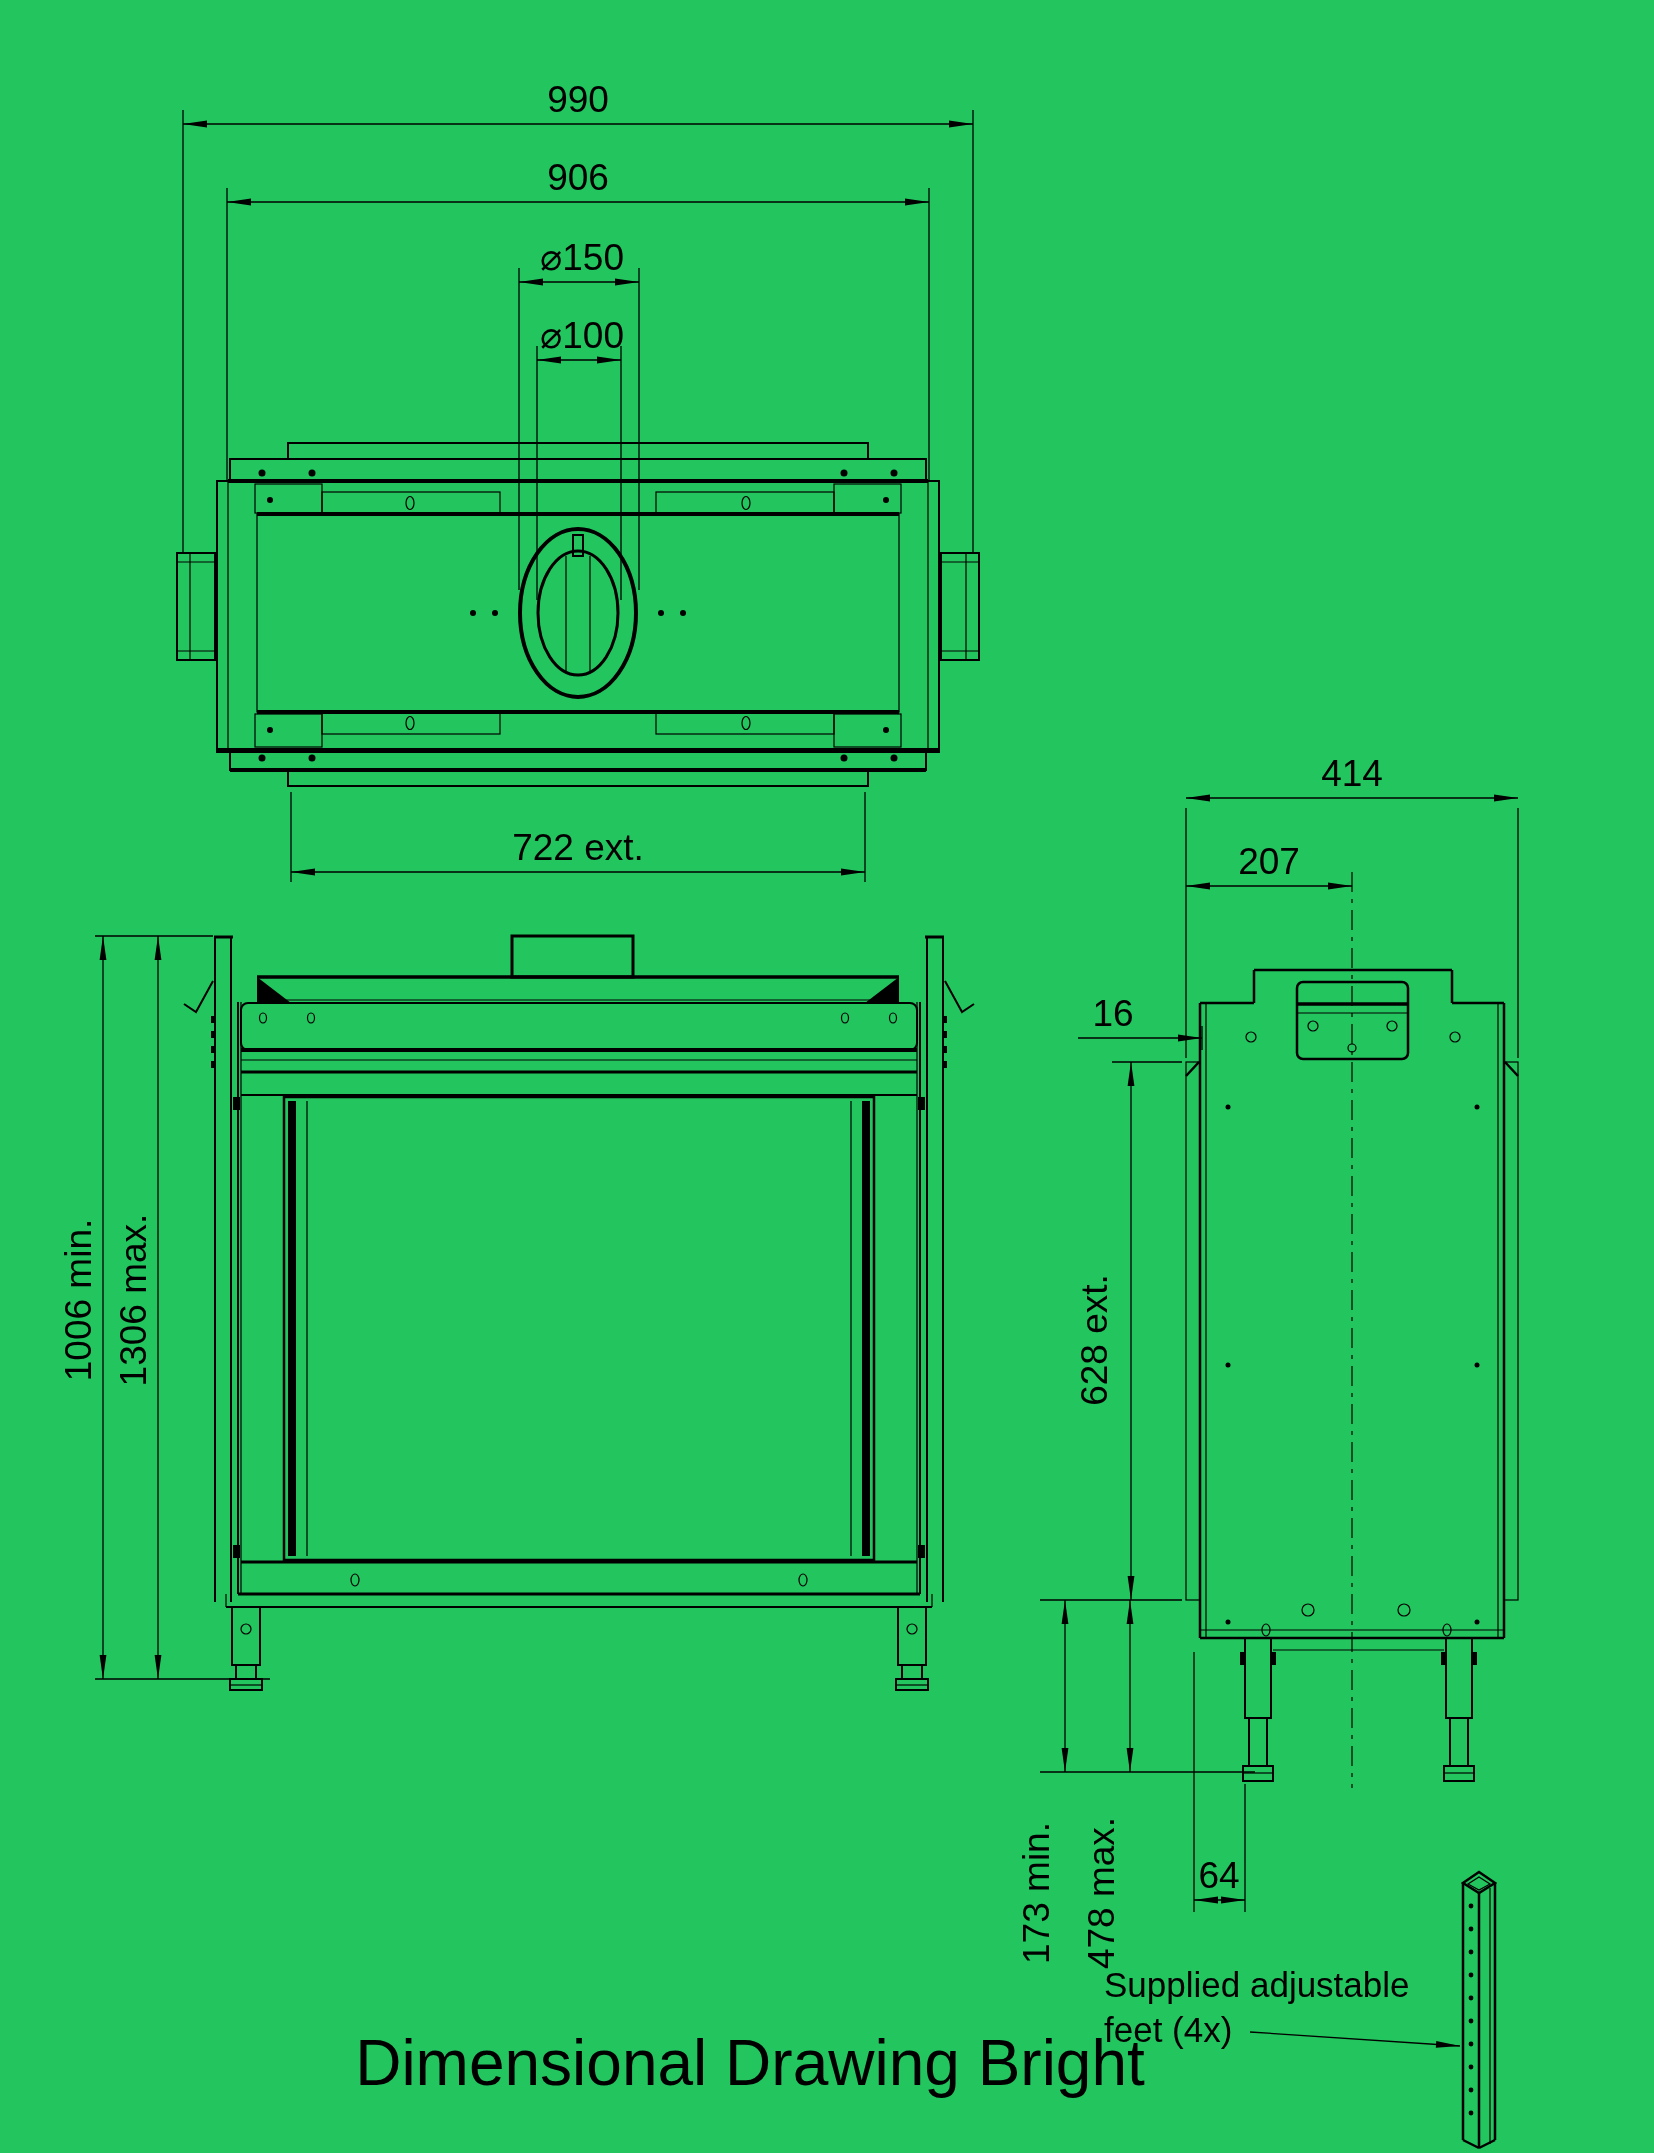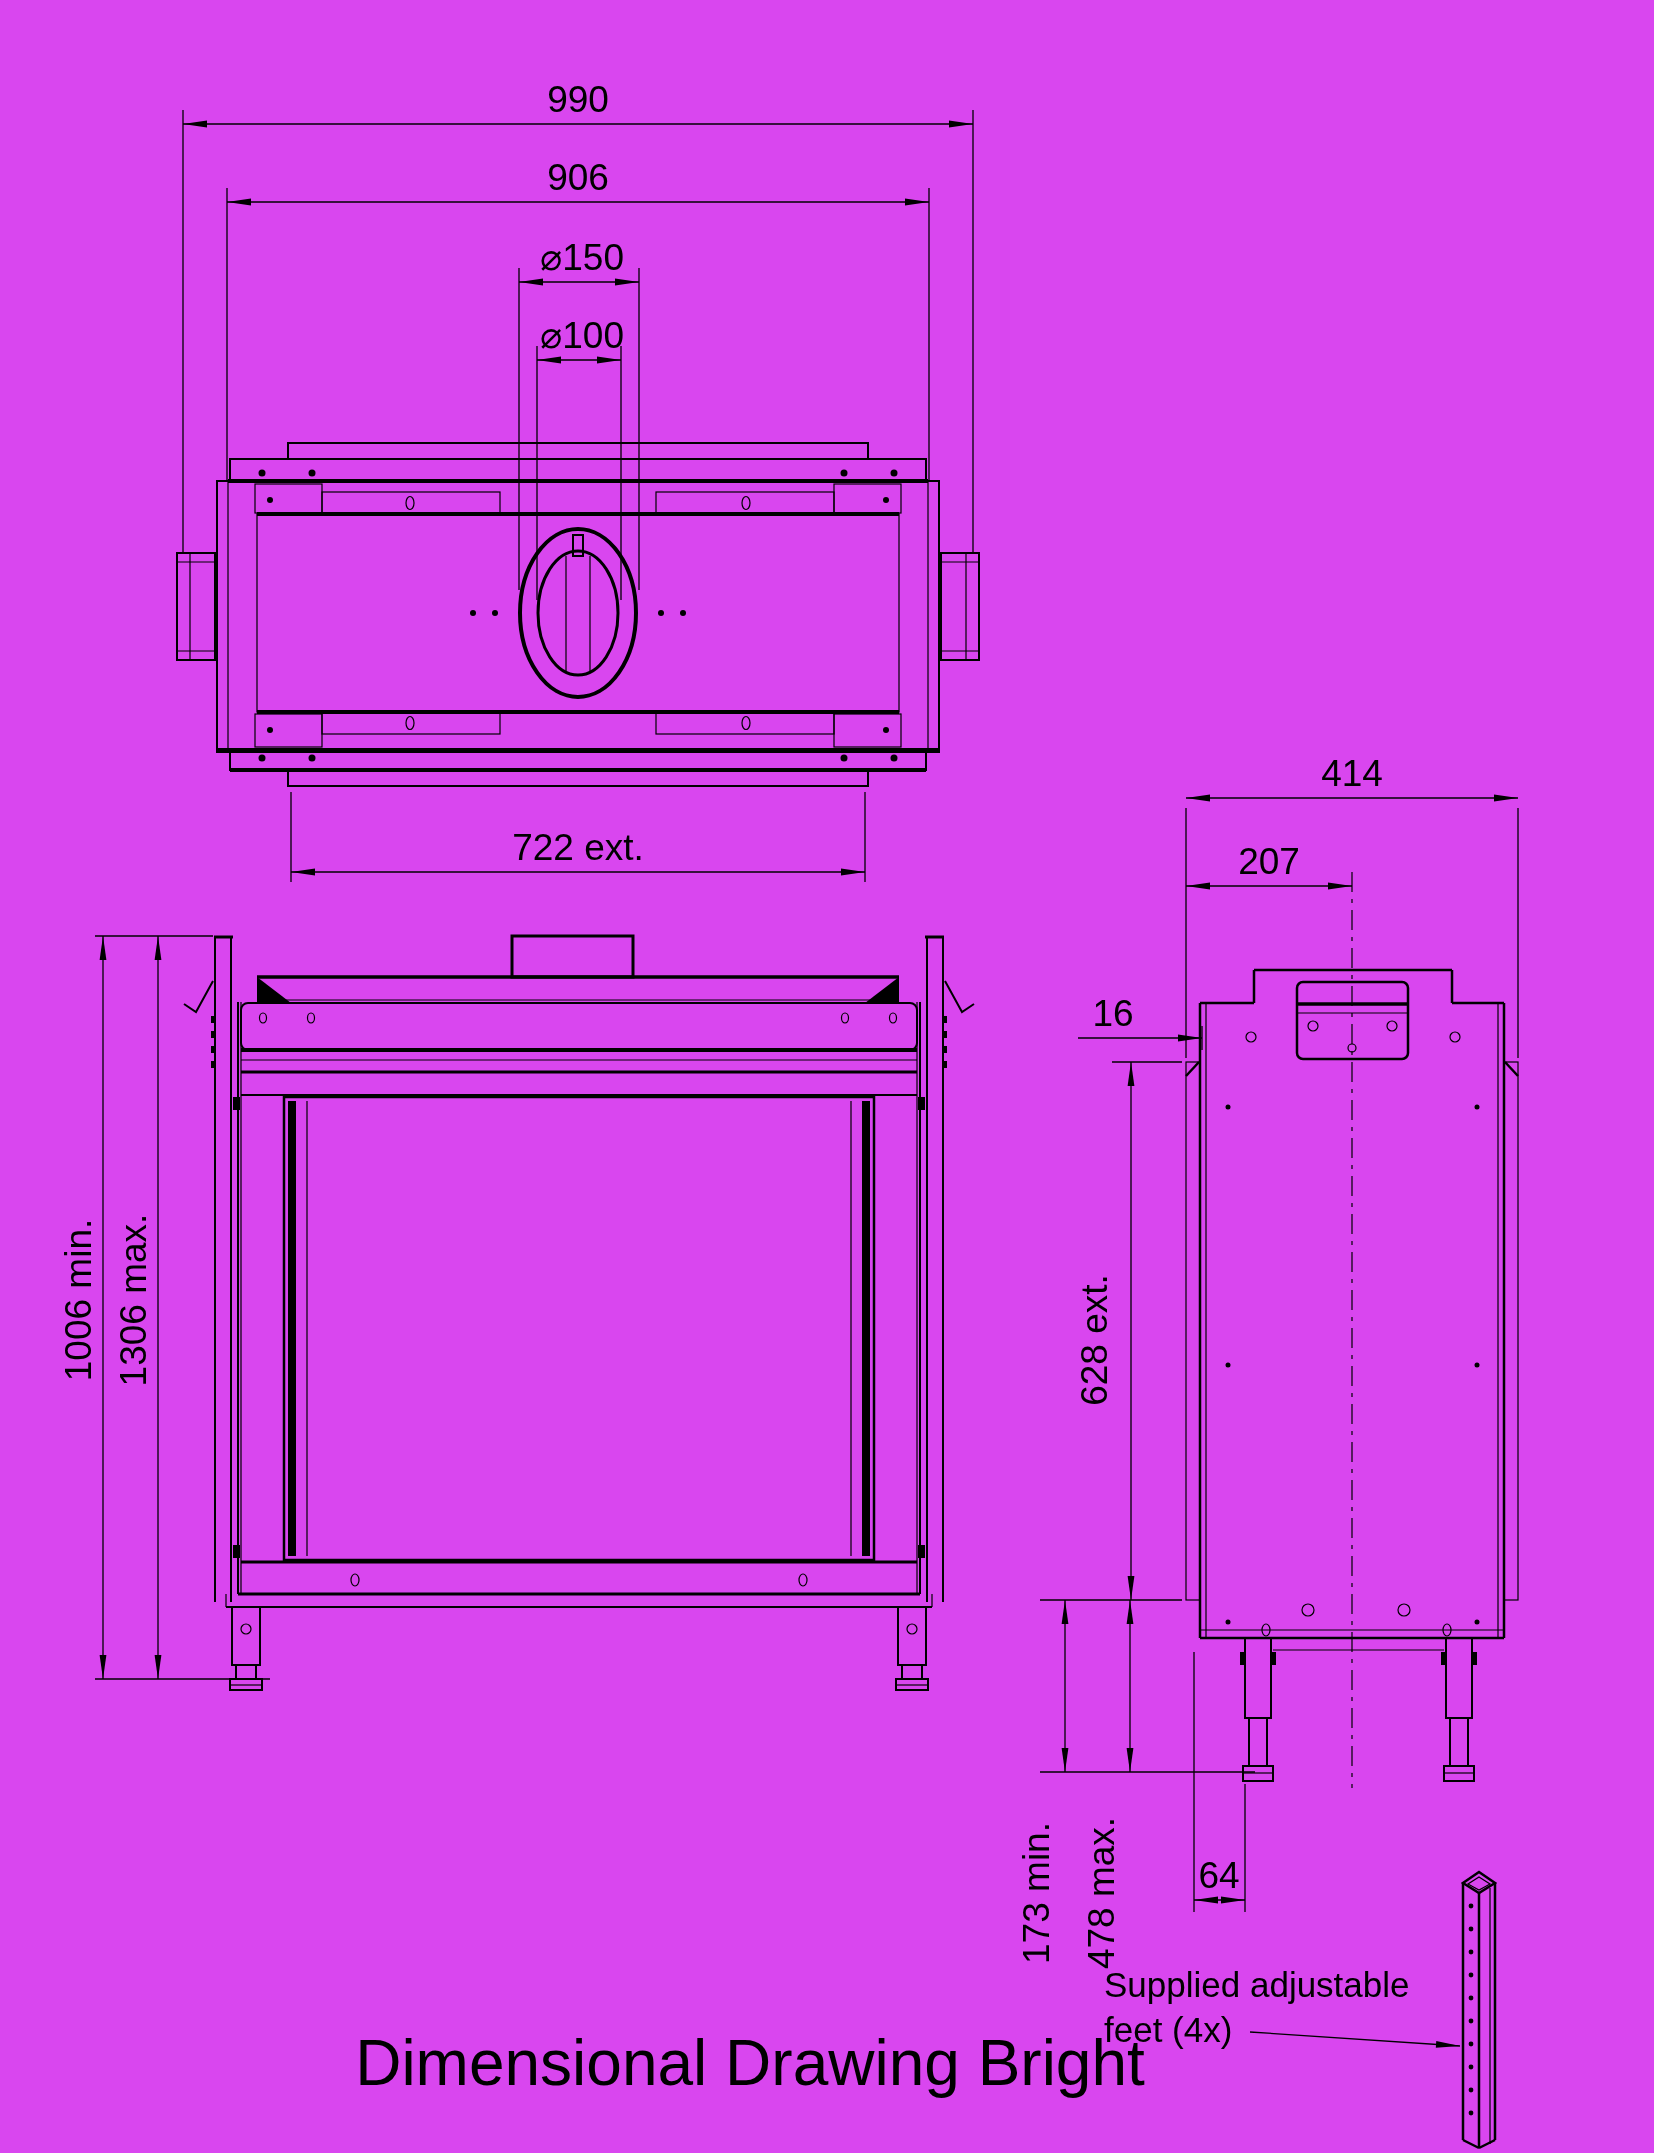--- a/index.html
+++ b/index.html
@@ -1,16 +1,16 @@
 <!DOCTYPE html>
 <html><head>
 <meta charset="utf-8">
 <style>
   html,body{margin:0;padding:0;background:#ffffff;}
-  .page{width:1654px;height:2153px;background:#d946ef;position:relative;overflow:hidden;}
+  .page{width:1654px;height:2153px;background:#22c55e;position:relative;overflow:hidden;}
   svg{display:block;}
   .ln{stroke:#000;fill:none;stroke-width:2;}
   .thin{stroke:#000;fill:none;stroke-width:1.2;}
   .b25{stroke:#000;fill:none;stroke-width:2.5;}
   .b3{stroke:#000;fill:none;stroke-width:3;}
   .b35{stroke:#000;fill:none;stroke-width:3.5;}
   .bold{stroke:#000;fill:none;stroke-width:4;}
   .fill{fill:#000;stroke:none;}
   .dimln{stroke:#000;fill:none;stroke-width:1.3;}
   .dim{font-family:"Liberation Sans","DejaVu Sans",sans-serif;font-size:37px;fill:#000;}

